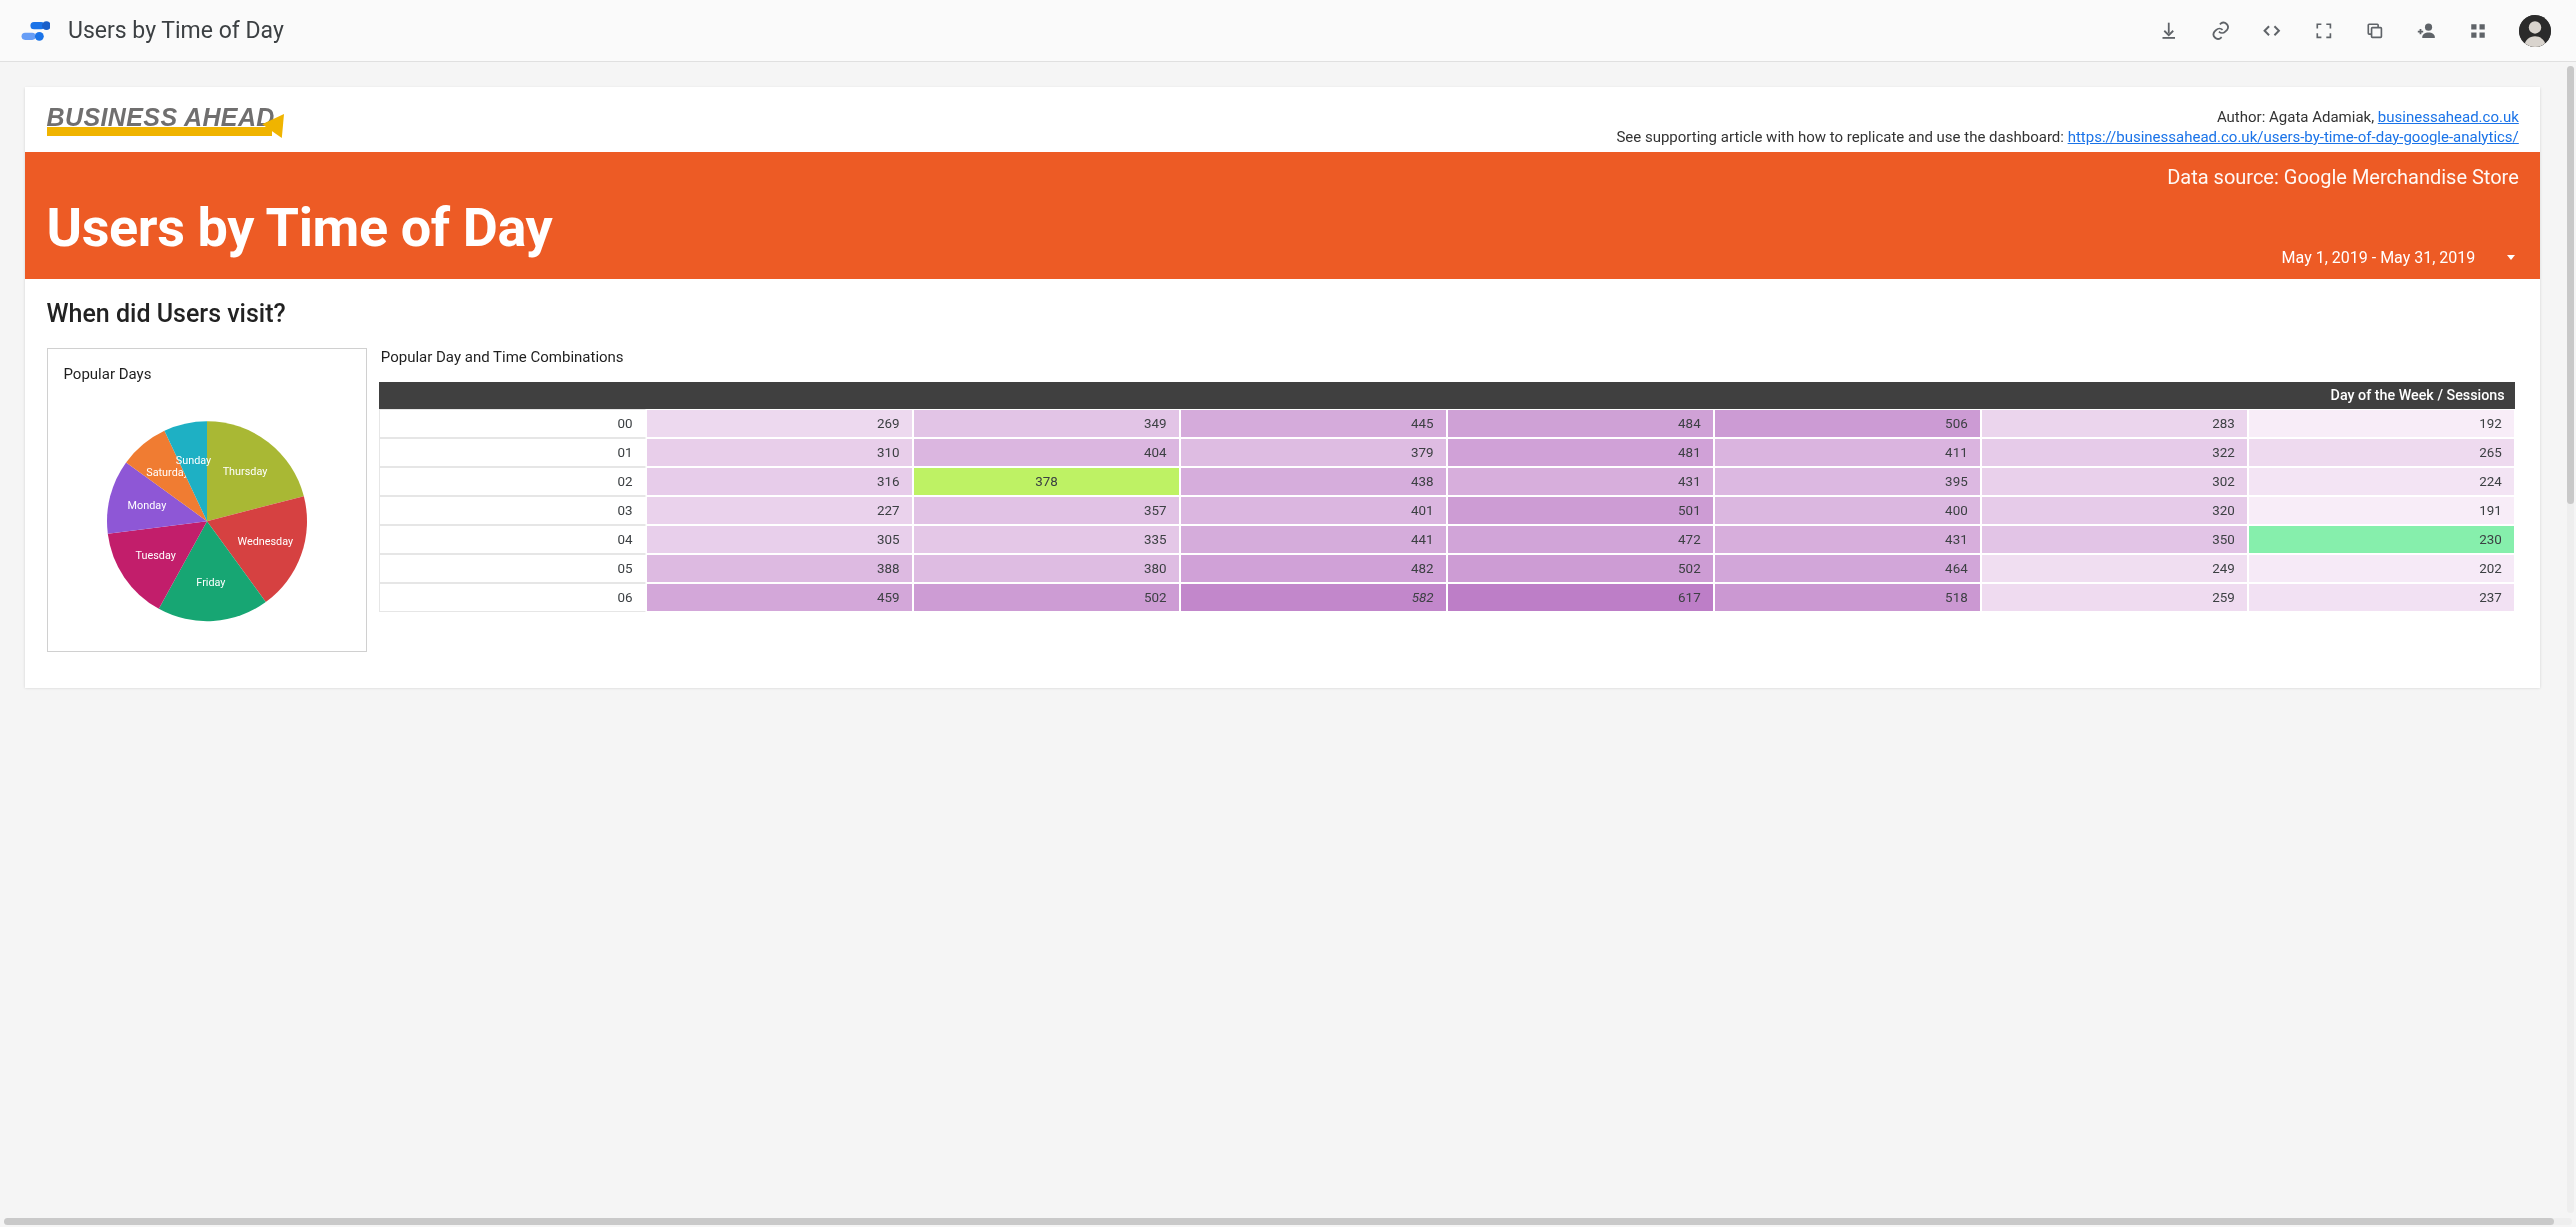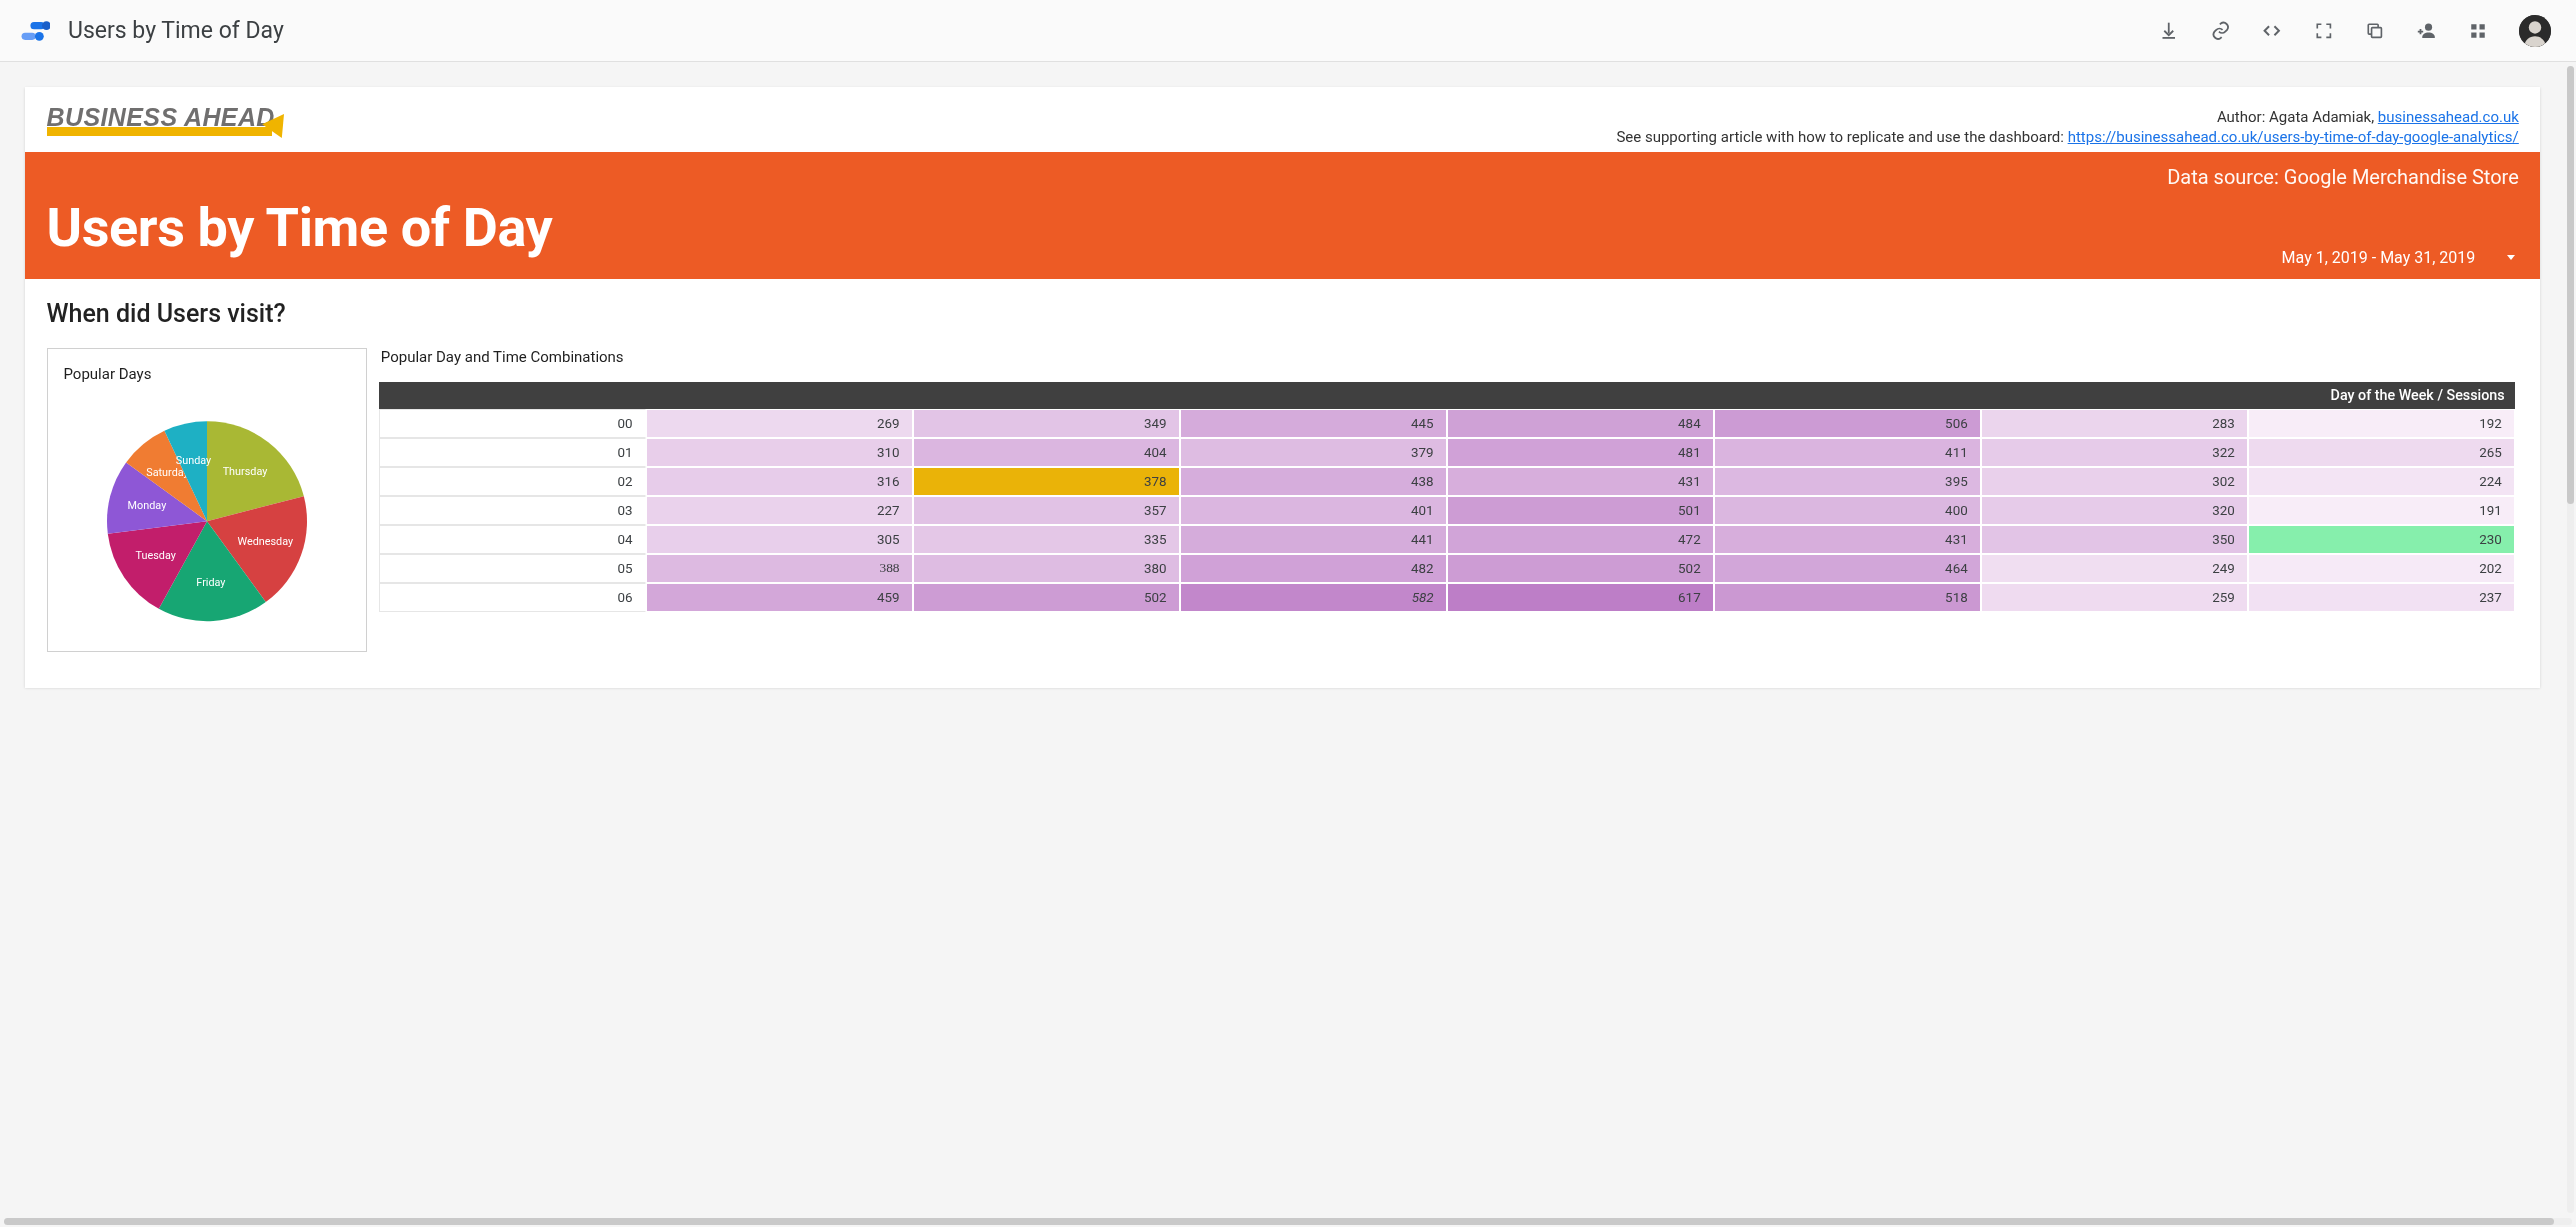--- a/index.html
+++ b/index.html
@@ -290,21 +290,21 @@
                   <td style="background: rgb(219, 182, 224);">404</td>
                   <td style="background: rgb(222, 188, 226);">379</td>
                   <td style="background: rgb(208, 161, 215);">481</td>
                   <td style="background: rgb(218, 180, 223);">411</td>
                   <td style="background: rgb(230, 203, 233);">322</td>
                   <td style="background: rgb(238, 218, 239);">265</td>
                 </tr>
                 <tr>
                   <td>02</td>
                   <td style="background: rgb(231, 204, 234);">316</td>
-                  <td style="background: #eab308;">378</td>
+                  <td style="background: #bef264; text-align: center;">378</td>
                   <td style="background: rgb(214, 173, 220);">438</td>
                   <td style="background: rgb(215, 174, 220);">431</td>
                   <td style="background: rgb(220, 184, 225);">395</td>
                   <td style="background: rgb(233, 208, 235);">302</td>
                   <td style="background: rgb(243, 228, 244);">224</td>
                 </tr>
                 <tr>
                   <td>03</td>
                   <td style="background: rgb(234, 210, 236);">227</td>
                   <td style="background: rgb(225, 194, 229);">357</td>
@@ -319,21 +319,21 @@
                   <td style="background: rgb(232, 207, 235);">305</td>
                   <td style="background: rgb(228, 199, 231);">335</td>
                   <td style="background: rgb(213, 172, 219);">441</td>
                   <td style="background: rgb(209, 164, 216);">472</td>
                   <td style="background: rgb(215, 174, 220);">431</td>
                   <td style="background: rgb(226, 196, 230);">350</td>
                   <td style="background: #86efac;">230</td>
                 </tr>
                 <tr>
                   <td>05</td>
-                  <td style="background: rgb(221, 186, 225); font-family: Liberation Serif, serif;">388</td>
+                  <td style="background: rgb(221, 186, 225);">388</td>
                   <td style="background: rgb(222, 188, 226);">380</td>
                   <td style="background: rgb(208, 161, 215);">482</td>
                   <td style="background: rgb(205, 156, 212);">502</td>
                   <td style="background: rgb(210, 166, 217);">464</td>
                   <td style="background: rgb(240, 222, 241);">249</td>
                   <td style="background: rgb(246, 234, 247);">202</td>
                 </tr>
                 <tr>
                   <td>06</td>
                   <td style="background: rgb(211, 167, 217);">459</td>

